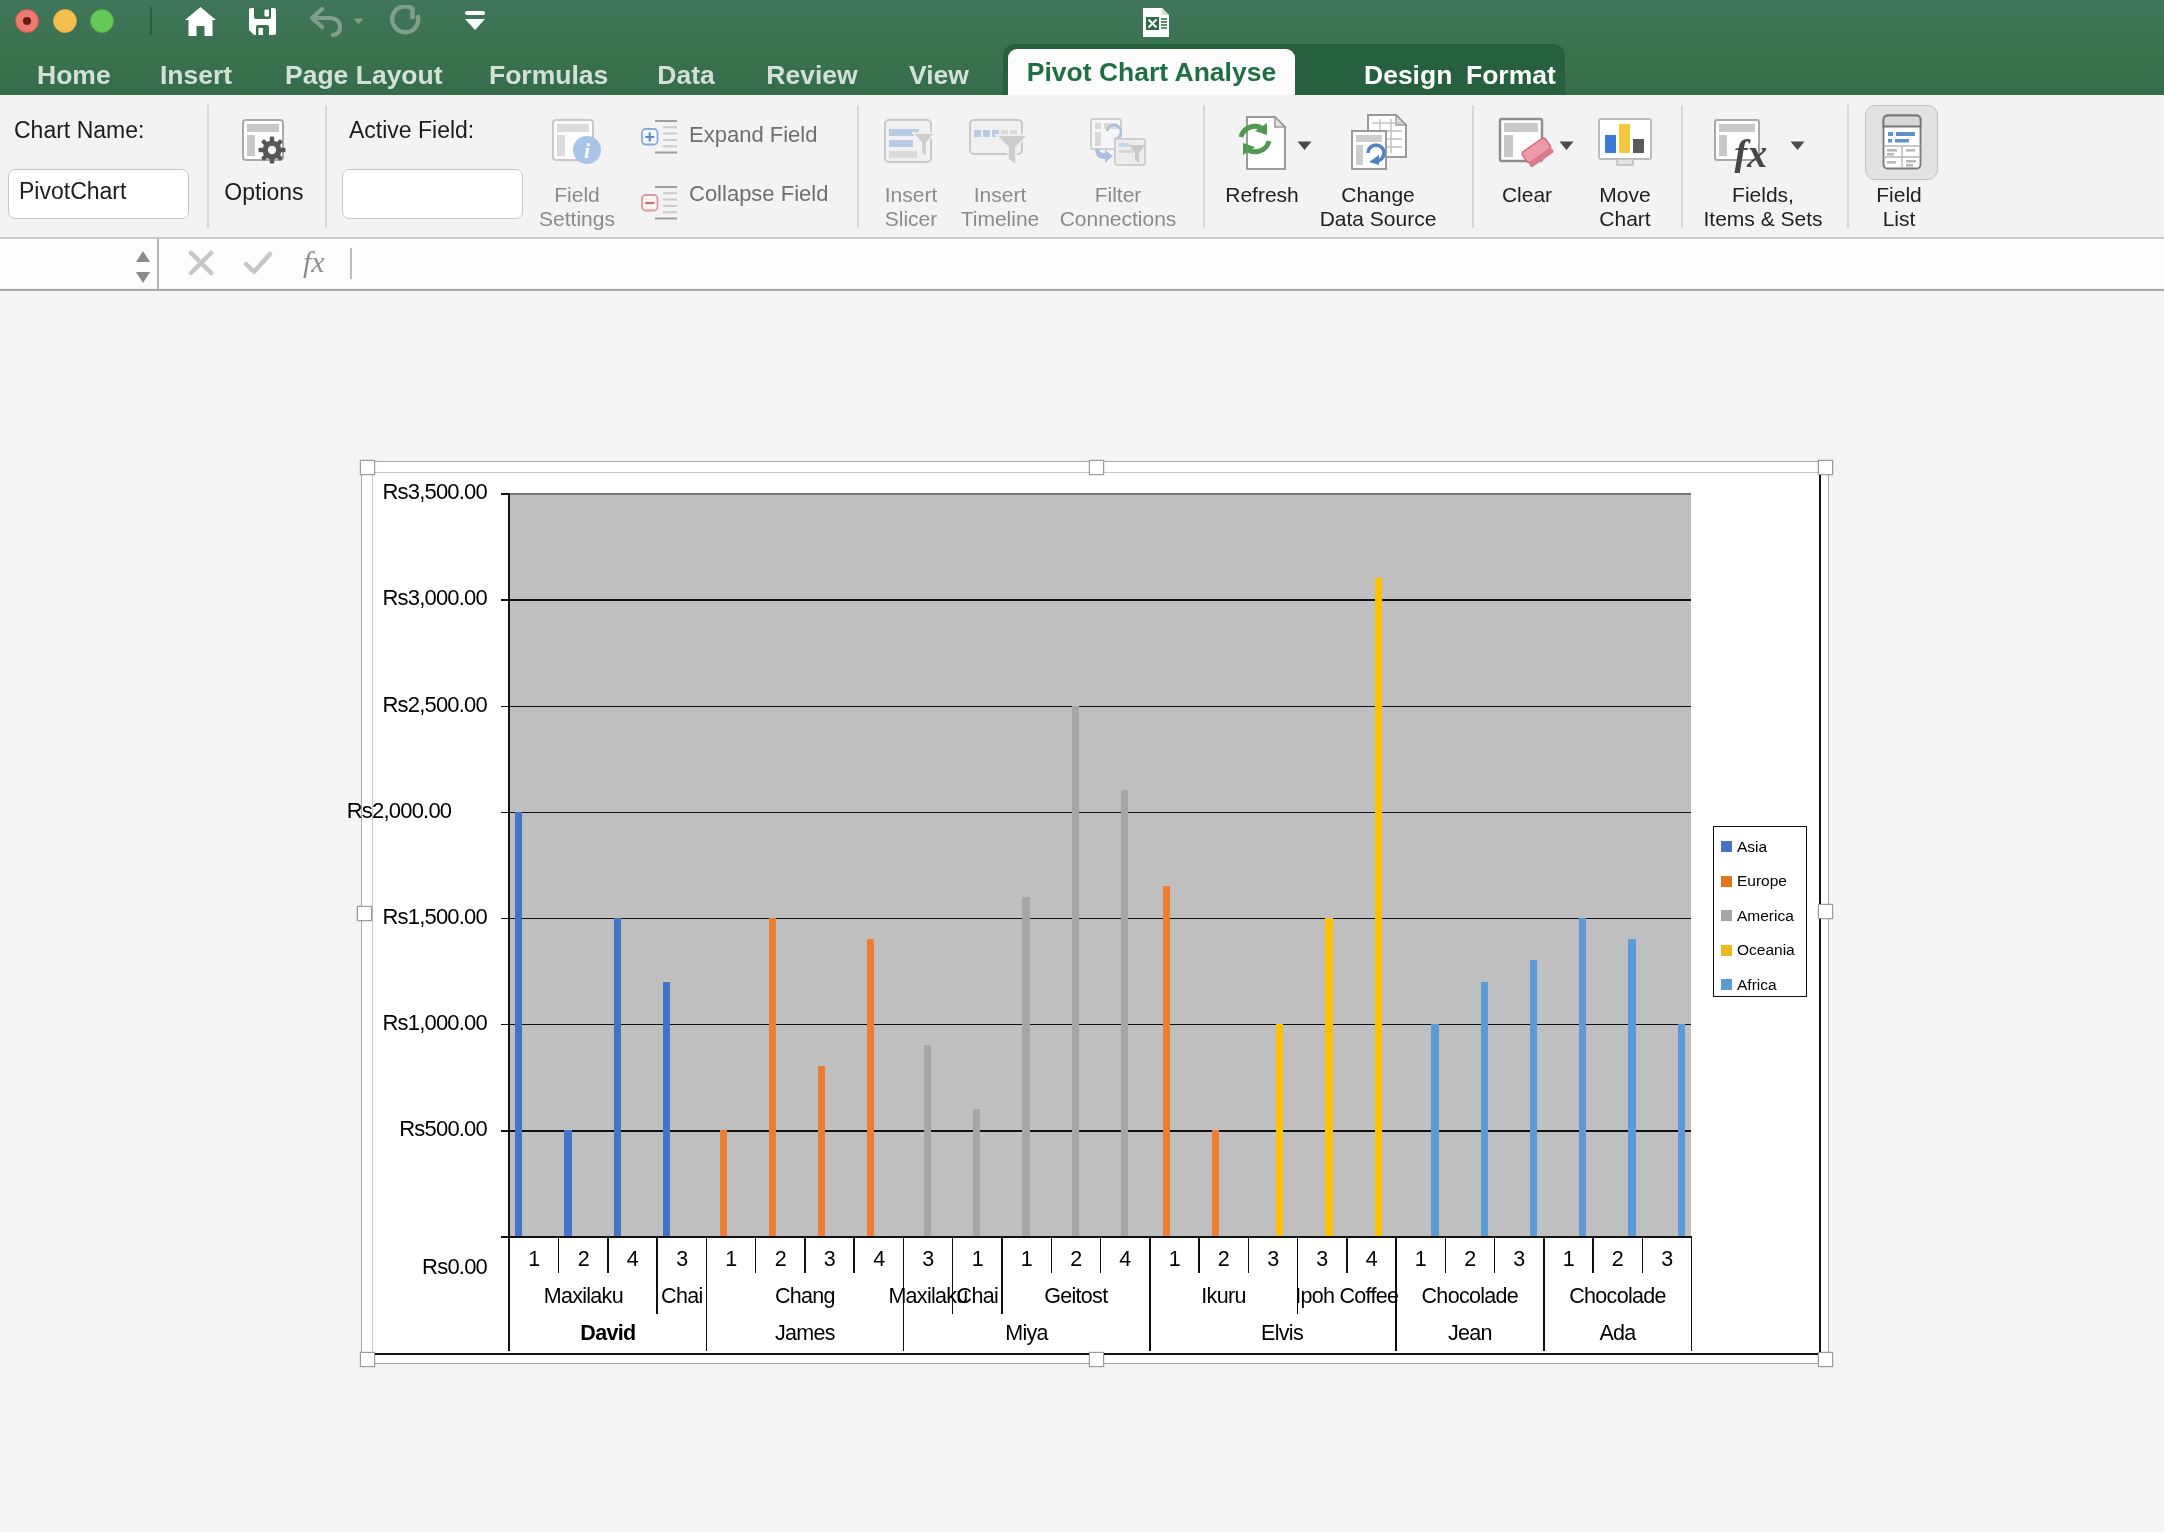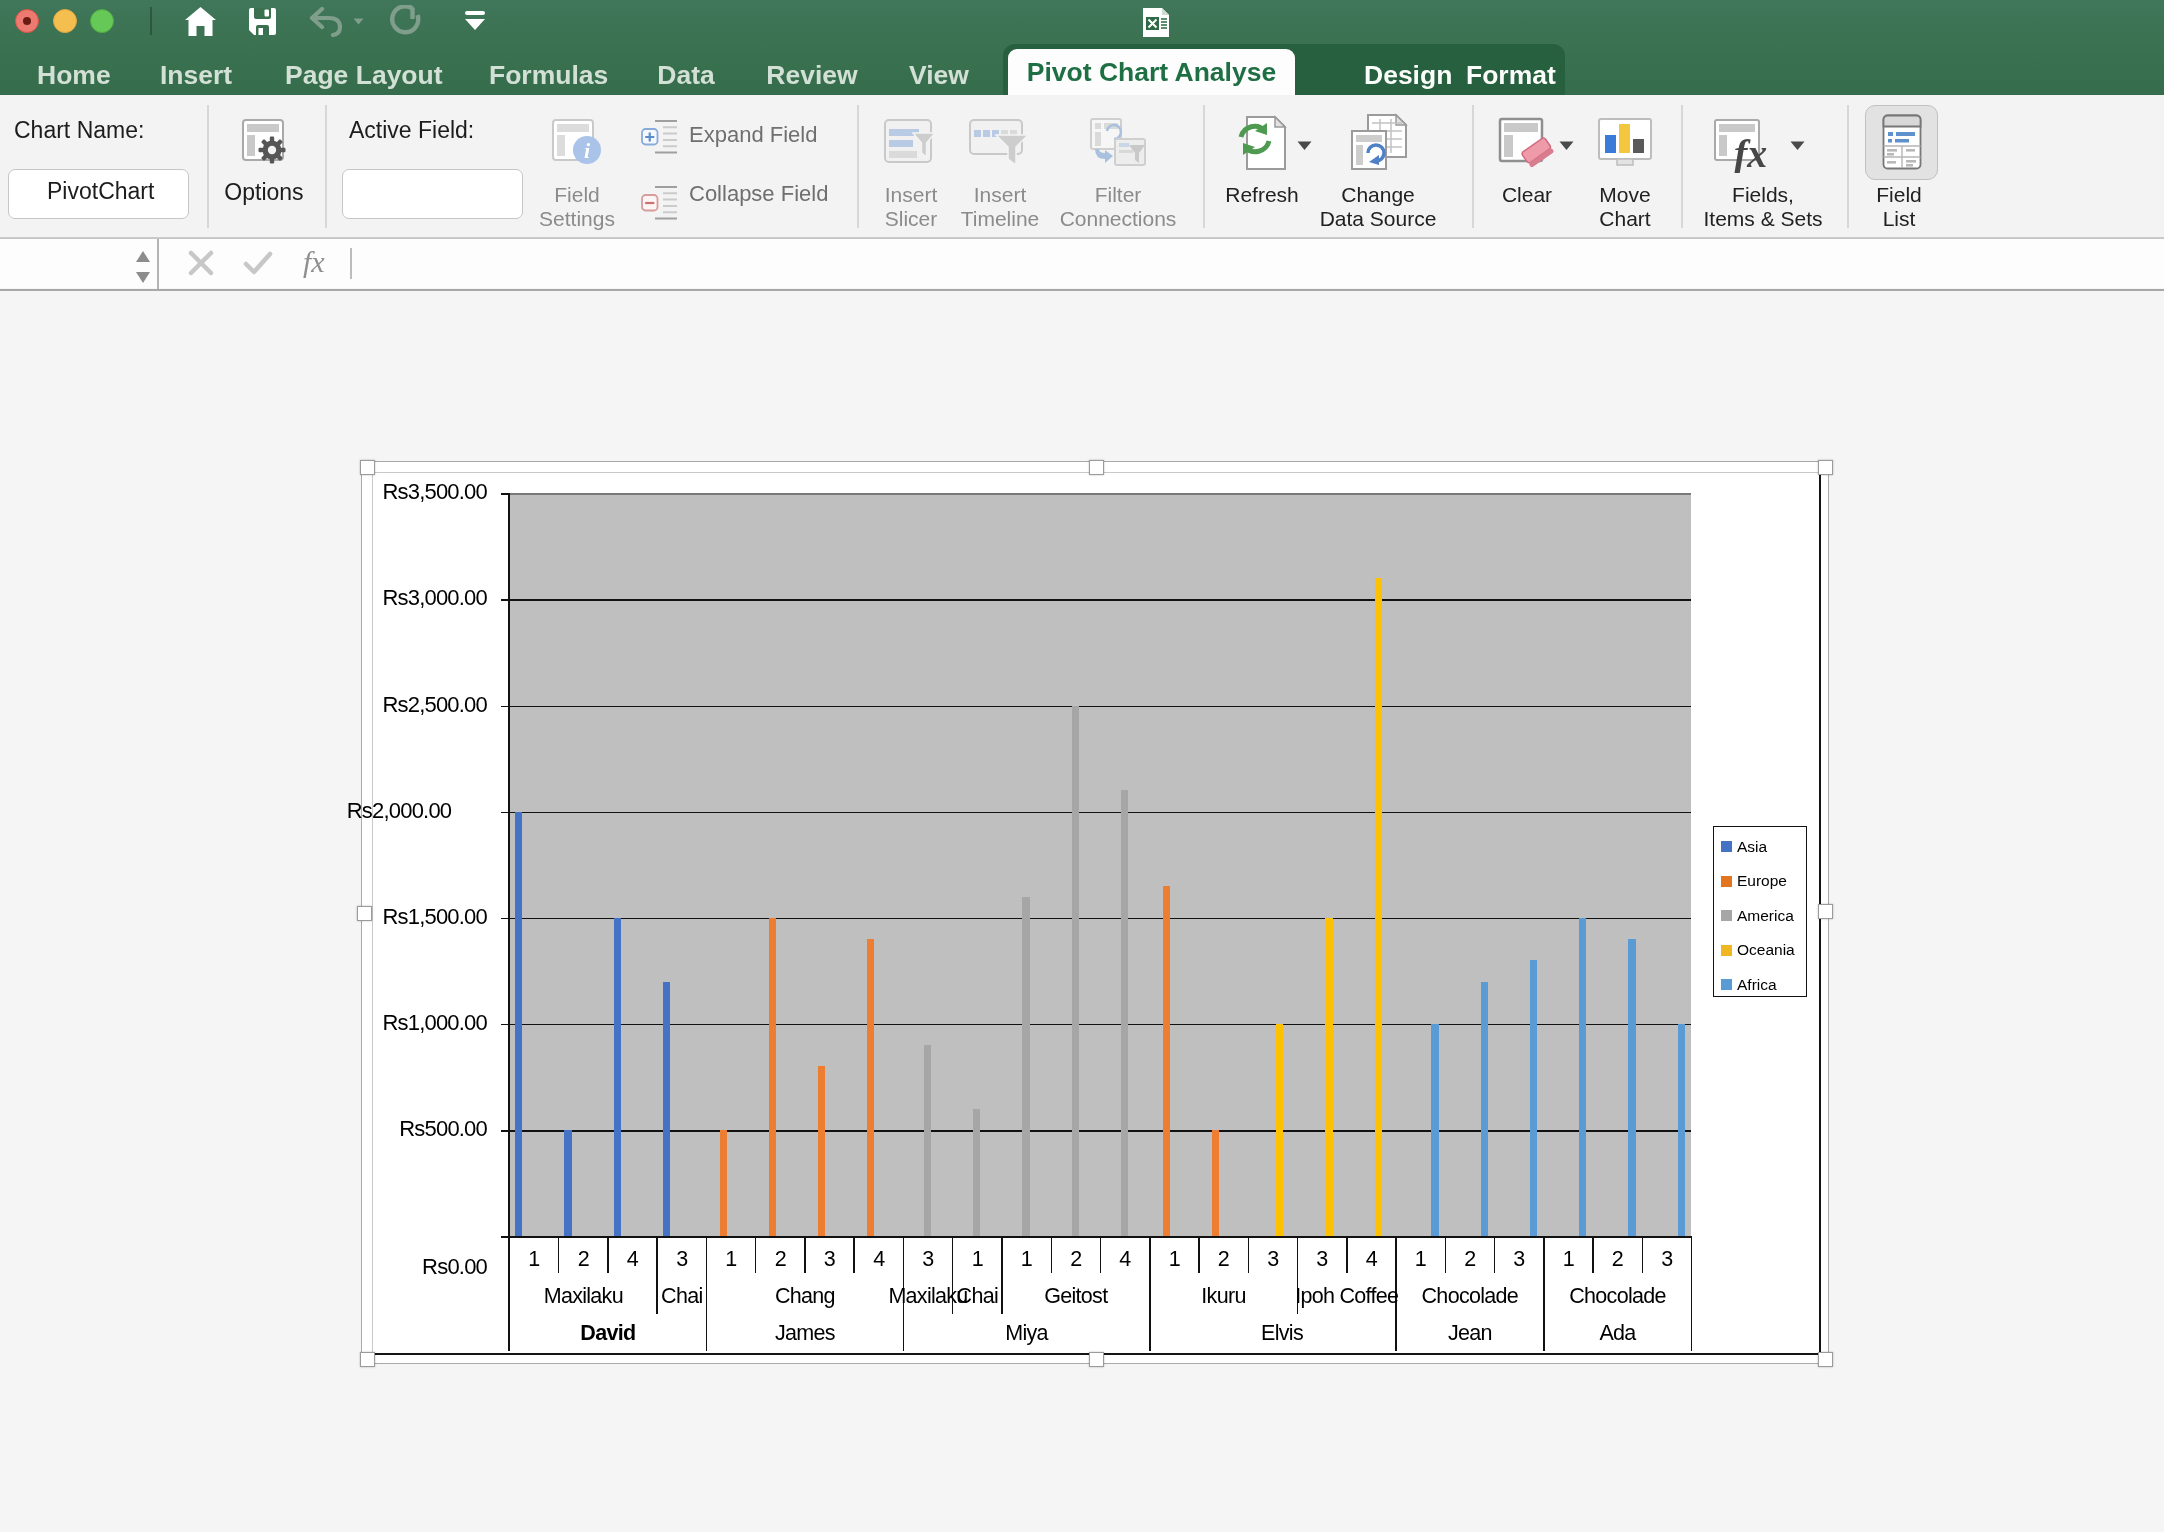--- a/index.html
+++ b/index.html
@@ -84,21 +84,21 @@
   <div class="tab" style="left:766px;width:92px;">Review</div>
   <div class="tab" style="left:908px;width:62px;">View</div>
   <div id="activetab">Pivot Chart Analyse</div>
   <div class="tab" style="left:1328px;width:84px;color:#fbfdfb;margin-left:36px;">Design</div>
   <div class="tab" style="left:1466px;width:88px;color:#fbfdfb;">Format</div>
 </div>
 
 <div id="ribbon">
   <div class="rlab biglab" style="left:14px;top:24px;text-align:left;">Chart Name:</div>
   <div class="inbox" style="left:8px;top:74px;width:181px;"></div>
-  <div class="rlab biglab" style="left:19px;top:85px;text-align:left;margin-left:28px;">PivotChart</div>
+  <div class="rlab biglab" style="left:19px;top:85px;text-align:left;">PivotChart</div>
   <div class="rdiv" style="left:207px;"></div>
 
   <svg class="abs" style="left:238px;top:22px;" width="52" height="52" viewBox="0 0 52 52">
     <rect x="5" y="3" width="40" height="40" rx="3" fill="#fff" stroke="#a9a9a9" stroke-width="2"></rect>
     <rect x="9" y="7" width="32" height="8" fill="#c9c9c9"></rect>
     <rect x="9" y="18" width="8" height="21" fill="#c9c9c9"></rect>
     <g fill="#565656">
       <circle cx="34" cy="33" r="9.5"></circle>
       <g transform="translate(34,33)">
         <rect x="-2.2" y="-13.5" width="4.4" height="5" rx="1.2"></rect>

